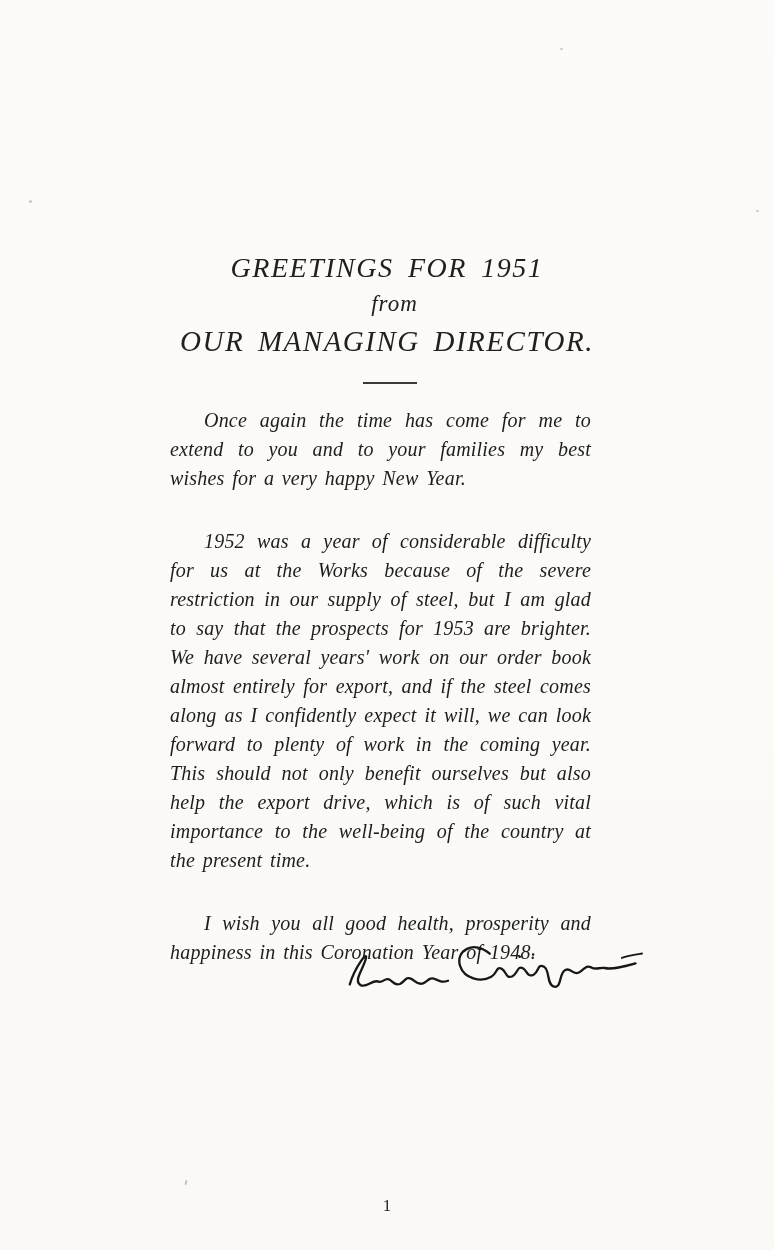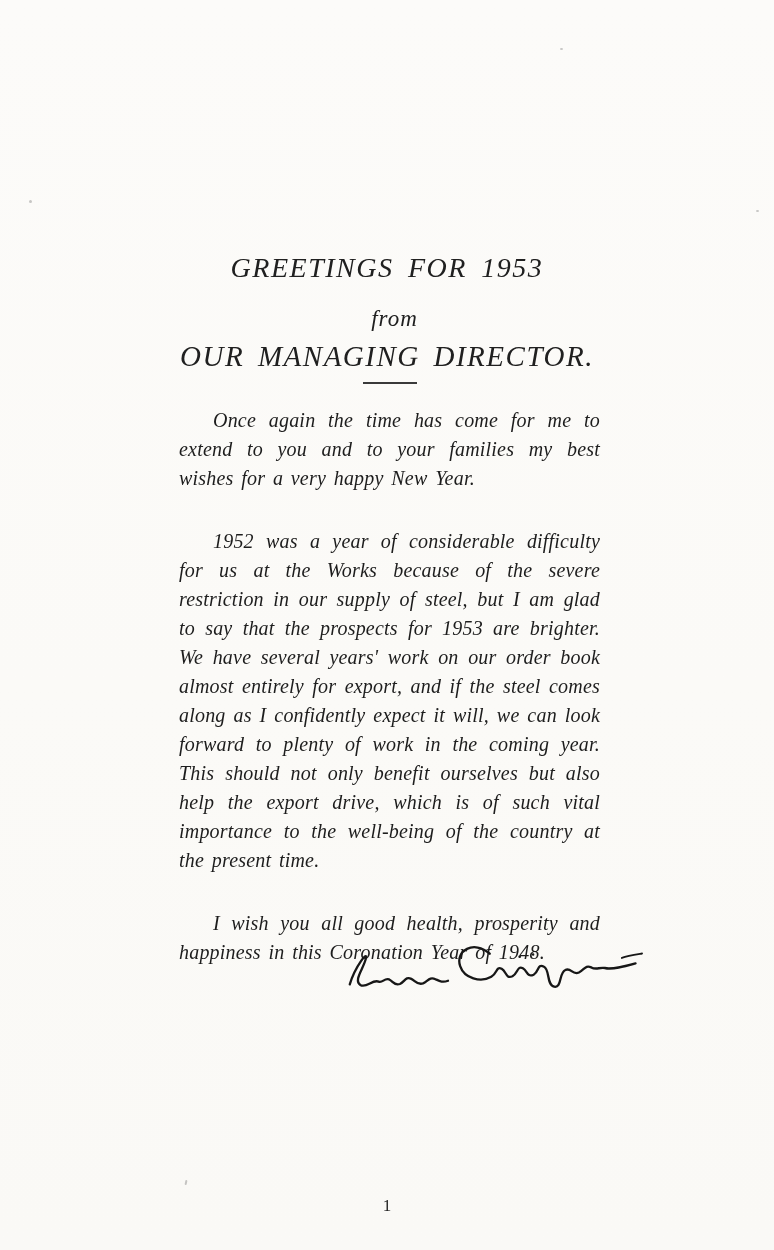--- a/index.html
+++ b/index.html
@@ -41,21 +41,21 @@
   }
   .title-line1 {
     font-size: 28px;
     line-height: 34px;
     letter-spacing: 1.5px;
     word-spacing: 6px;
   }
   .title-line2 {
     font-size: 23px;
     line-height: 30px;
-    margin-top: 19px;
+    margin-top: 4px;
     letter-spacing: 1px;
     padding-left: 15px;
   }
   .title-line3 {
     font-size: 29px;
     line-height: 32px;
     margin-top: 6px;
     letter-spacing: 1.5px;
     word-spacing: 5px;
   }
@@ -63,21 +63,21 @@
     position: absolute;
     top: 382px;
     left: 363px;
     width: 54px;
     height: 2px;
     background: #3a3a3a;
   }
   .body-copy {
     position: absolute;
     top: 406px;
-    left: 179px;
+    left: 170px;
     width: 421px;
   }
   .body-copy p {
     margin: 0;
     font-style: italic;
     font-size: 20px;
     line-height: 29px;
     text-align: justify;
     text-indent: 34px;
     word-spacing: 2.5px;
@@ -118,21 +118,21 @@
   .speck-c { top: 1180px; left: 185px; width: 2px; height: 5px; border-radius: 2px; transform: rotate(12deg); }
   .speck-d { top: 210px; left: 756px; width: 3px; height: 2px; }
 </style>
 </head>
 <body>
 
 <div class="page">
 
 
   <div class="title-block">
-    <div class="title-line1">GREETINGS FOR 1953</div>
+    <div class="title-line1">GREETINGS FOR 1951</div>
     <div class="title-line2">from</div>
     <div class="title-line3">OUR MANAGING DIRECTOR.</div>
   </div>
 
   <div class="divider-rule"></div>
 
   <div class="body-copy">
     <p>Once again the time has come for me to extend to you and to your families my best wishes for a very happy New Year.</p>
     <p>1952 was a year of considerable difficulty for us at the Works because of the severe restriction in our supply of steel, but I am glad to say that the prospects for 1953 are brighter.  We have several years' work on our order book almost entirely for export, and if the steel comes along as I confidently expect it will, we can look forward to plenty of work in the coming year.  This should not only benefit ourselves but also help the export drive, which is of such vital importance to the well-being of the country at the present time.</p>
     <p>I wish you all good health, prosperity and happiness in this Coronation Year of 1948.</p>

